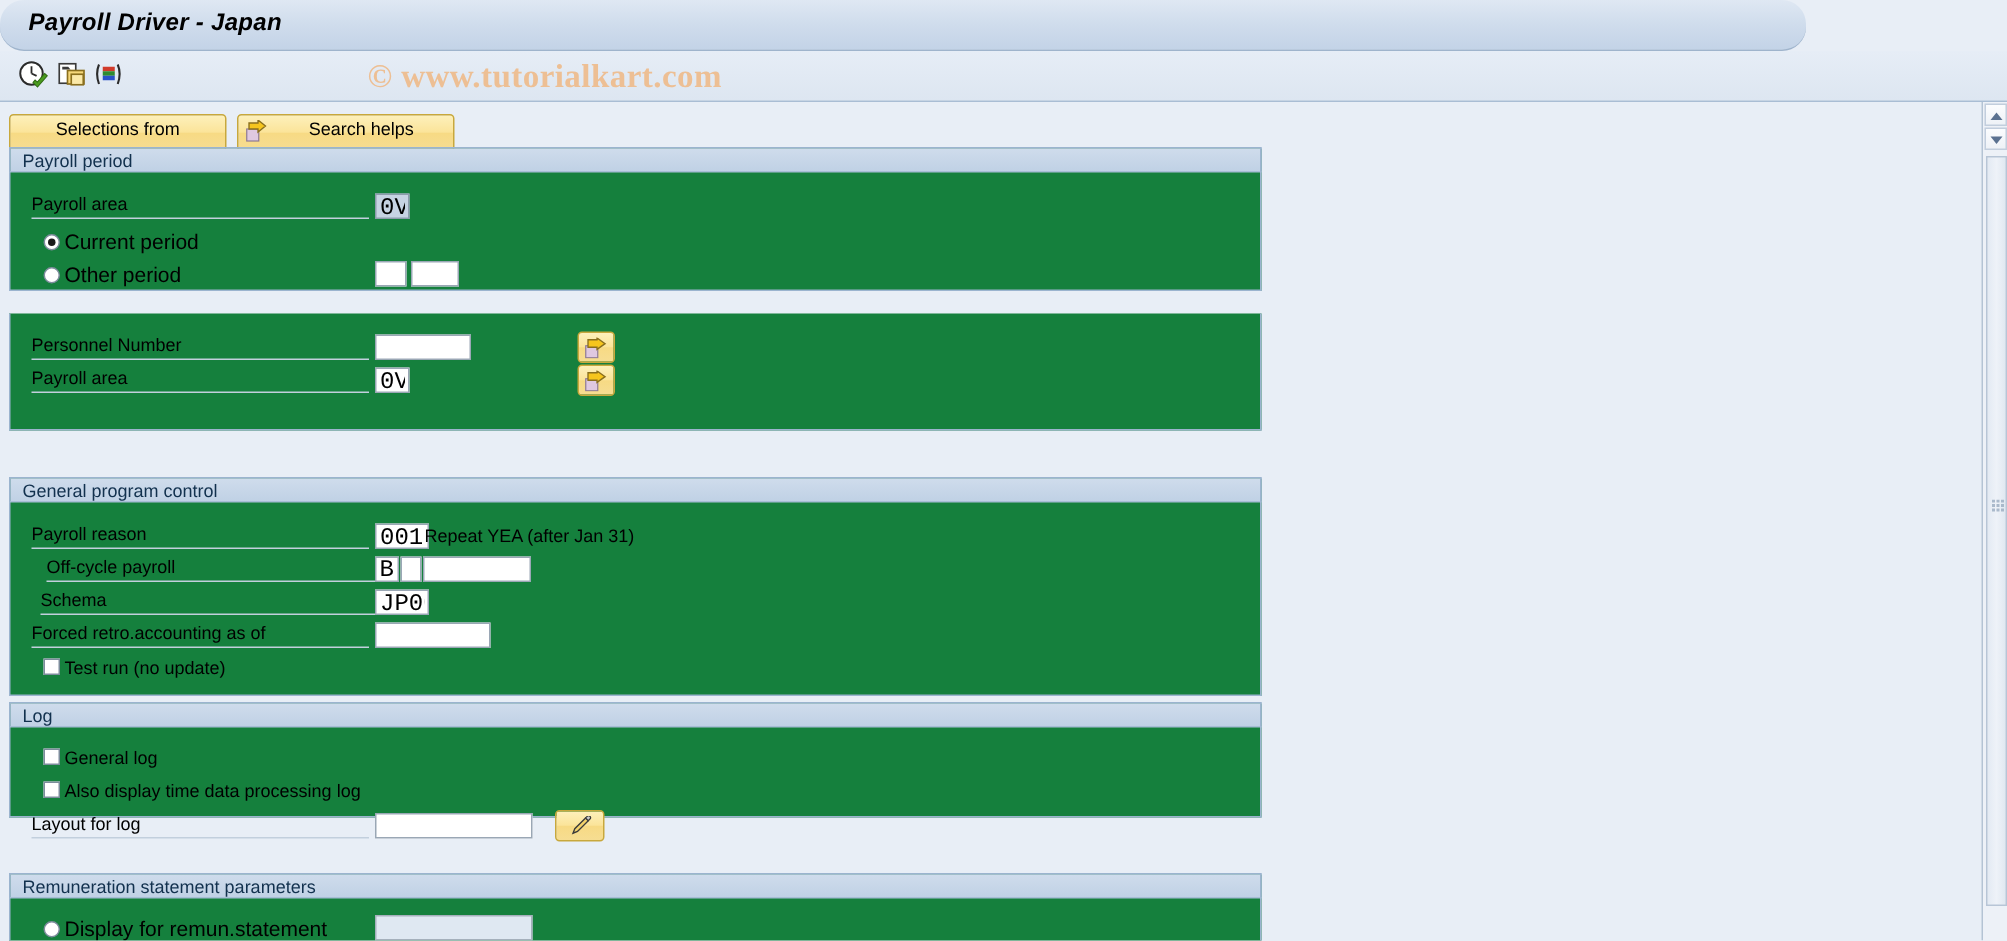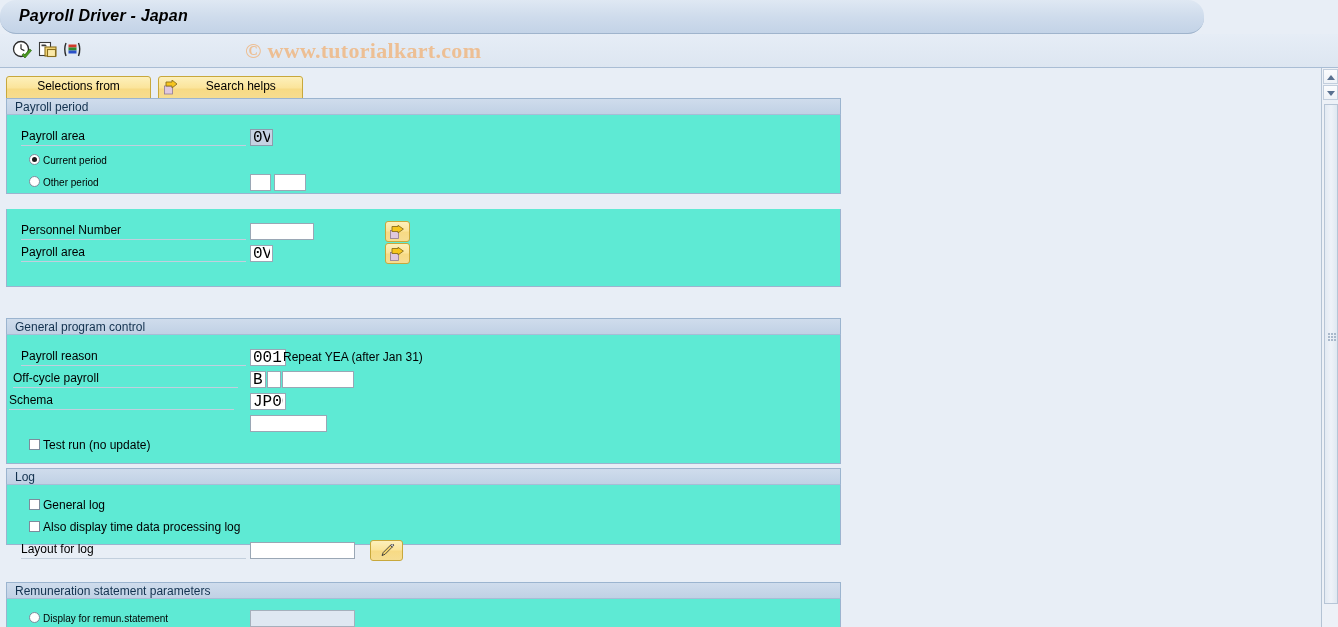--- a/index.html
+++ b/index.html
@@ -102,21 +102,21 @@
   }
 
   
   .panel {
     position: absolute;
     left: 6px;
     width: 835px;
     box-sizing: border-box;
     border: 1px solid #9bb4cf;
     border-top: none;
-    background: #5eead4;
+    background: #15803d;
   }
   .panel-hd {
     height: 17px;
     line-height: 16px;
     box-sizing: border-box;
     background: linear-gradient(to bottom, #cfdcec 0%, #c0d1e5 100%);
     border: 1px solid #9bb4cf;
     border-bottom: 1px solid #a7bdd6;
     margin: -1px -1px 0 -1px;
     padding-left: 8px;
@@ -183,21 +183,21 @@
     box-sizing: border-box;
   }
   .radio-dot.on::after {
     content: "";
     position: absolute;
     left: 2px; top: 2px;
     width: 5px; height: 5px;
     border-radius: 50%;
     background: #1a1a1a;
   }
-  .radio-wrap .rlbl { font-size: 10px; margin-left: 3px; }
+  .radio-wrap .rlbl { font-size: 14px; margin-left: 3px; }
 
   
   .cb-wrap {
     position: absolute;
     height: 16px;
     white-space: nowrap;
     cursor: pointer;
   }
   .cb-box {
     display: inline-block;
@@ -360,28 +360,29 @@
   </div>
 </div>
 
 <div class="panel" id="panel-gpc" style="top:319px; height:145px;">
   <div class="panel-hd">General program control</div>
   <div class="panel-body" style="height:127px;">
     <div class="flabel" style="left:14px; top:14px; width:225px;">Payroll reason</div>
     <input class="fin" style="left: 243px; top: 14px; width: 36px;" value="0016">
     <div class="ftext" style="left:276px; top:15px;">Repeat YEA (after Jan 31)</div>
 
-    <div class="flabel" style="left:6px; top:36px; width:225px;">Off-cycle payroll</div>
+    <div class="flabel" style="left:24px; top:36px; width:225px;">Off-cycle payroll</div>
     <input class="fin" style="left: 243px; top: 36px; width: 16px;" value="B">
     <input class="fin" style="left: 260px; top: 36px; width: 14px;" value="">
     <input class="fin" style="left: 275px; top: 36px; width: 72px;" value="">
 
-    <div class="flabel" style="left:2px; top:58px; width:225px;">Schema</div>
+    <div class="flabel" style="left:20px; top:58px; width:225px;">Schema</div>
     <input class="fin" style="left: 243px; top: 58px; width: 36px;" value="JP00">
 
+    <div class="flabel" style="left:14px; top:80px; width:225px;">Forced retro.accounting as of</div>
     <input class="fin" style="left: 243px; top: 80px; width: 77px;" value="">
 
     <div class="cb-wrap" style="left:22px; top:103px;">
       <span class="cb-box"></span><span class="clbl">Test run (no update)</span>
     </div>
   </div>
 </div>
 
 <div class="panel" id="panel-log" style="top:469px; height:76px;">
   <div class="panel-hd">Log</div>

